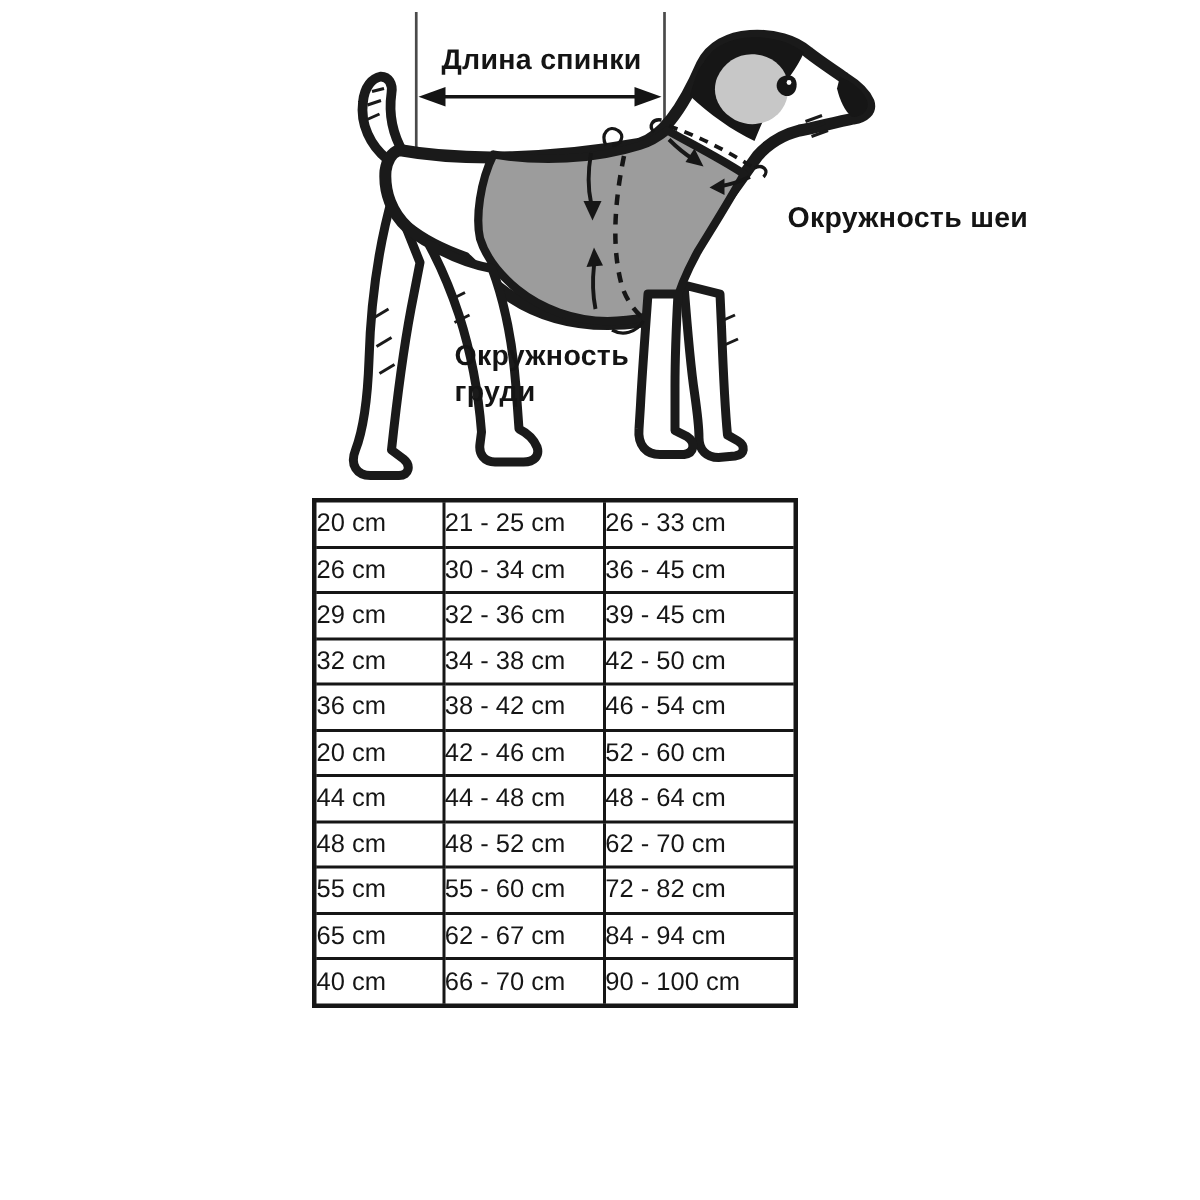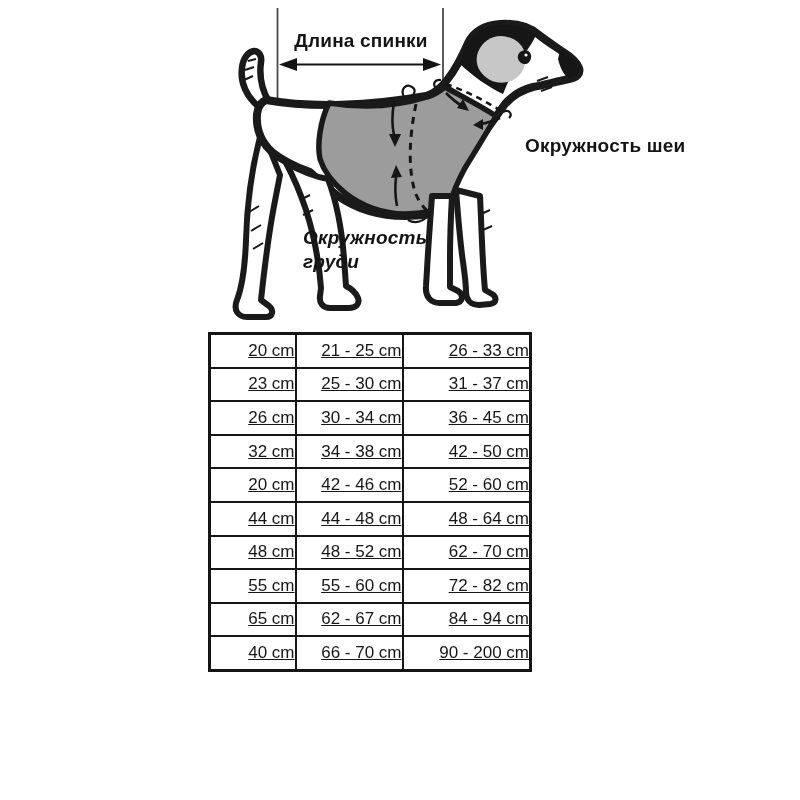--- a/index.html
+++ b/index.html
@@ -7,29 +7,29 @@
     position:relative;width:800px;height:800px;background:#ffffff;overflow:hidden;
     font-family:"Liberation Sans", sans-serif;color:#111;
   }
   .dog-svg{position:absolute;left:0;top:0;width:800px;height:800px;}
   .diagram-label{
     position:absolute;font-weight:bold;font-size:19px;line-height:24px;color:#141414;
     letter-spacing:0.2px;
   }
   .label-back{left:280px;top:29px;width:162px;text-align:center;}
   .label-neck{left:505px;top:134px;width:190px;margin-left:20px;}
-  .label-chest{left:303px;top:226px;width:148px;font-style:italic;}
+  .label-chest{left:303px;top:226px;width:148px;}
   .size-table{
     position:absolute;left:208px;top:332px;width:321px;height:340px;
     border-collapse:collapse;table-layout:fixed;
     font-size:17px;color:#161616;
   }
   .size-table td{
-    border:2px solid #161616;text-align:right;vertical-align:middle;
-    padding:0;height:24px;white-space:nowrap;text-decoration:underline;
+    border:2px solid #161616;text-align:left;vertical-align:middle;
+    padding:0;height:24px;white-space:nowrap;
   }
   .size-table{border:3px solid #161616;}
   .col-back{width:86px;}
   .col-neck{width:107px;}
   .col-chest{width:128px;}
 </style>
 </head>
 <body>
 
 <div class="stage">
@@ -175,35 +175,40 @@
         <col class="col-neck">
         <col class="col-chest">
     </colgroup>
     <tbody>
         <tr>
           <td>20 cm</td>
           <td>21 - 25 cm</td>
           <td>26 - 33 cm</td>
         </tr>
         <tr>
-          <td>23 cm</td>
-          <td>25 - 30 cm</td>
-          <td>31 - 37 cm</td>
-        </tr>
-        <tr>
           <td>26 cm</td>
           <td>30 - 34 cm</td>
           <td>36 - 45 cm</td>
         </tr>
         <tr>
+          <td>29 cm</td>
+          <td>32 - 36 cm</td>
+          <td>39 - 45 cm</td>
+        </tr>
+        <tr>
           <td>32 cm</td>
           <td>34 - 38 cm</td>
           <td>42 - 50 cm</td>
         </tr>
         <tr>
+          <td>36 cm</td>
+          <td>38 - 42 cm</td>
+          <td>46 - 54 cm</td>
+        </tr>
+        <tr>
           <td>20 cm</td>
           <td>42 - 46 cm</td>
           <td>52 - 60 cm</td>
         </tr>
         <tr>
           <td>44 cm</td>
           <td>44 - 48 cm</td>
           <td>48 - 64 cm</td>
         </tr>
         <tr>
@@ -217,18 +222,18 @@
           <td>72 - 82 cm</td>
         </tr>
         <tr>
           <td>65 cm</td>
           <td>62 - 67 cm</td>
           <td>84 - 94 cm</td>
         </tr>
         <tr>
           <td>40 cm</td>
           <td>66 - 70 cm</td>
-          <td>90 - 200 cm</td>
+          <td>90 - 100 cm</td>
         </tr>
       </tbody>
   </table>
 
 </div>
 
 </body></html>

